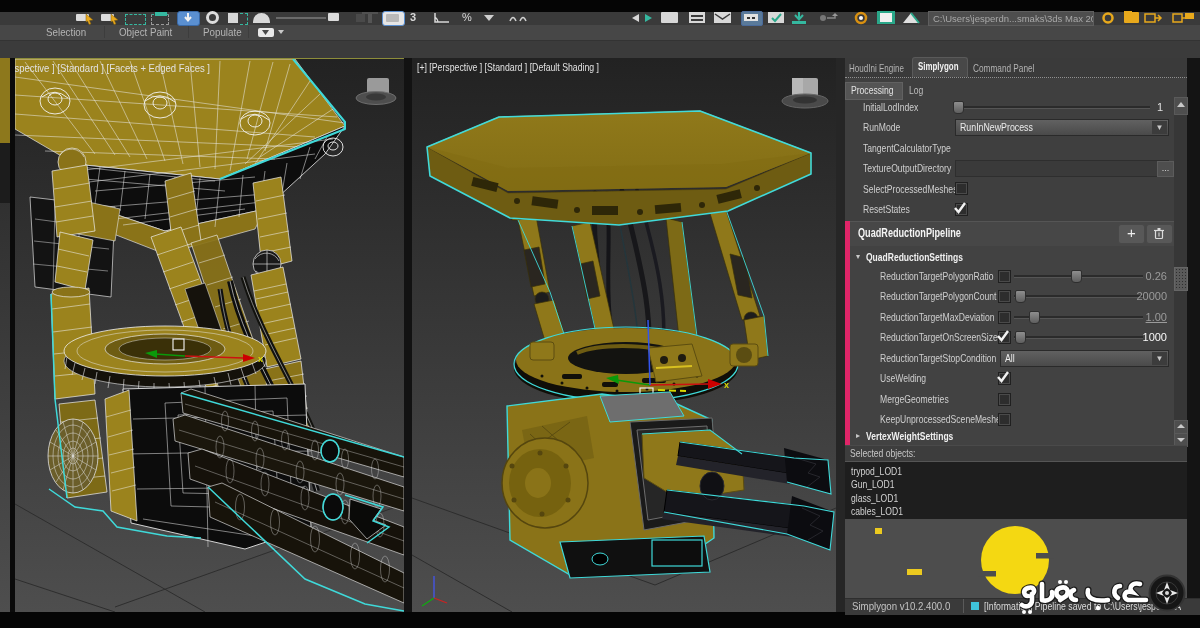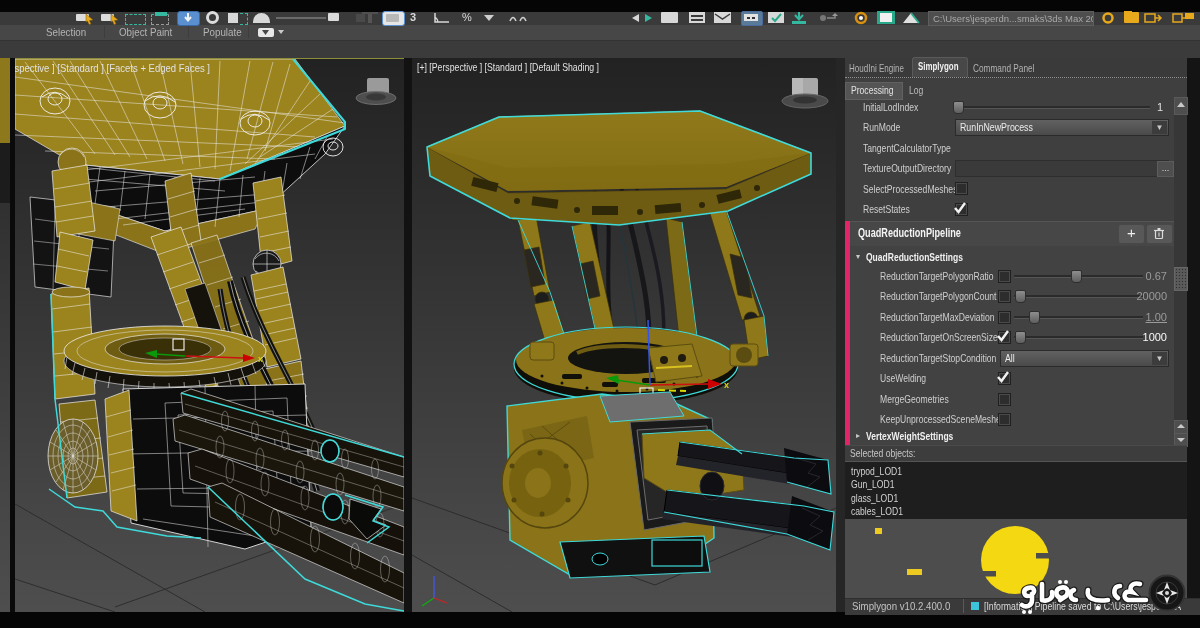--- a/index.html
+++ b/index.html
@@ -100,21 +100,21 @@
     </svg>
 
   <div class="abs" style="left:850px;top:246px;width:337px;height:200px;background:#424242;"></div>
   <div class="abs" style="left:856px;top:252px;color:#c9c9c9;font-size:8px;">▾</div>
   <div class="abs" style="left:866px;top:251px;color:#f0f0f0;font-size:11.5px;font-weight:bold;white-space:nowrap;transform:scaleX(0.74);transform-origin:0 0;">QuadReductionSettings</div>
 
   <div class="abs lbl" style="left:880px;top:270px;">ReductionTargetPolygonRatio</div>
   <div class="cb" style="left:998px;top:270px;"></div>
   <div class="abs track" style="left:1014px;top:275px;width:129px;"></div>
   <div class="abs handle" style="left:1071px;top:270px;"></div>
-  <div class="abs val" style="left:1120px;top:270px;width:47px;">0.67</div>
+  <div class="abs val" style="left:1120px;top:270px;width:47px;">0.26</div>
 
   <div class="abs lbl" style="left:880px;top:290px;">ReductionTargetPolygonCount</div>
   <div class="cb" style="left:998px;top:290px;"></div>
   <div class="abs track" style="left:1014px;top:295px;width:129px;"></div>
   <div class="abs handle" style="left:1015px;top:290px;"></div>
   <div class="abs val" style="left:1120px;top:290px;width:47px;">20000</div>
 
   <div class="abs lbl" style="left:880px;top:311px;">ReductionTargetMaxDeviation</div>
   <div class="cb" style="left:998px;top:311px;"></div>
   <div class="abs track" style="left:1014px;top:316px;width:129px;"></div>

